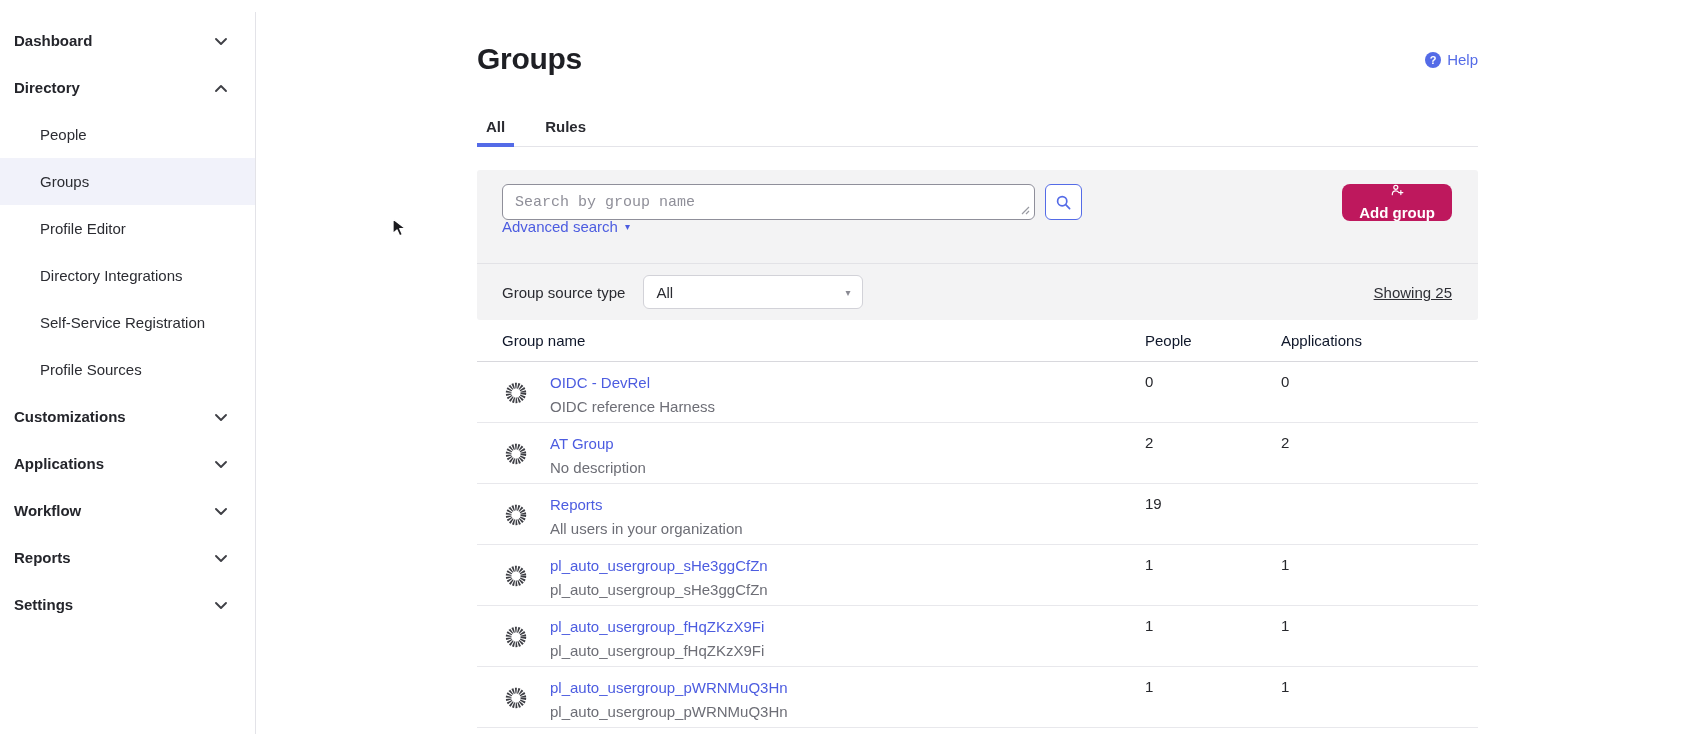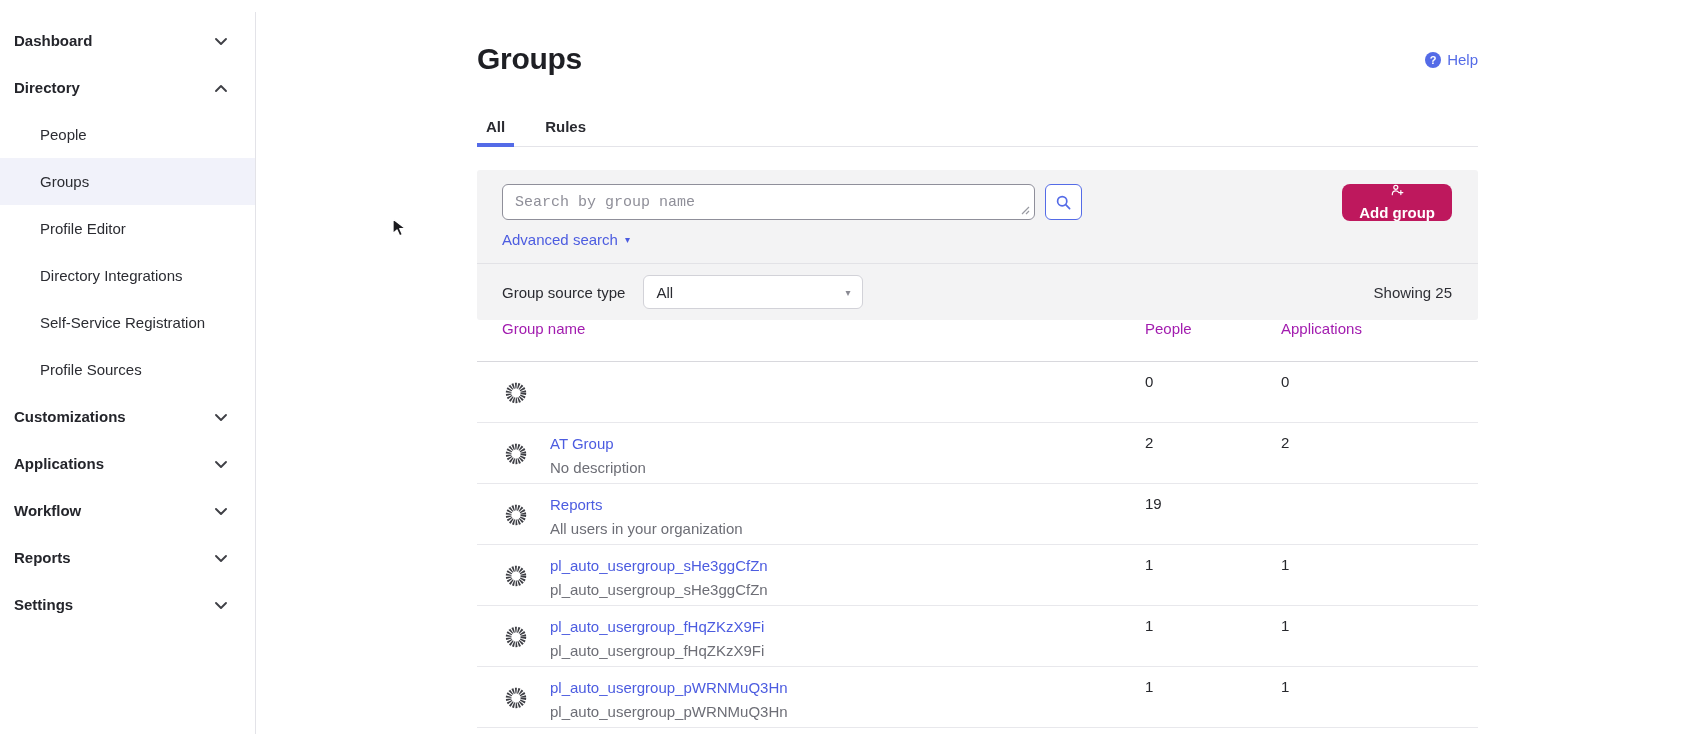--- a/index.html
+++ b/index.html
@@ -39,40 +39,40 @@
   .panel-search { display:flex; align-items:flex-start; padding:14px 26px 0 25px; height:93px; }
   .search-wrap { position:relative; }
   .search-input { width:533px; height:36px; border:1px solid #8f8f9a; border-radius:6px;
     background:#fff; padding:0 26px 0 12px; font-size:15px; color:#2a2b31;
     font-family:Liberation Mono, monospace; outline:none; }
   .search-input::placeholder { color:#8f8f99; }
   .grip { position:absolute; right:5px; bottom:5px; }
   .search-btn { width:37px; height:36px; margin-left:10px; background:#fff;
     border:1px solid #546be7; border-radius:6px; display:flex; align-items:center;
     justify-content:center; cursor:pointer; }
-  .adv-row { position:absolute; left:25px; top:61px; display:flex; align-items:center;
+  .adv-row { position:absolute; left:25px; top:48px; display:flex; align-items:center;
     gap:7px; color:#4c5ce0; font-size:15px; cursor:pointer; }
   .adv-caret { font-size:10px; color:#4c5ce0; }
   .add-group-btn { margin-left:auto; height:37px; background:#be185d; border:none;
     border-radius:8px; color:#fff; font-size:15px; font-weight:700; padding:0 17px;
     display:flex; align-items:center; gap:8px; cursor:pointer;
     font-family:"Liberation Sans", sans-serif;flex-direction:column; }
 
   .panel-filter { border-top:1px solid #e2e2e6; height:57px; display:flex;
     align-items:center; padding:0 26px 0 25px; }
   .filter-label { font-size:15px; color:#2a2b31; margin-right:18px; }
   .select { width:220px; height:34px; background:#fff; border:1px solid #d2d2d8;
     border-radius:6px; display:flex; align-items:center; padding:0 12px;
     font-size:15px; color:#2a2b31; cursor:pointer; justify-content:space-between; }
   .select-caret { color:#8a8a93; font-size:10px; }
-  .showing { margin-left:auto; font-size:15px; color:#2e2f35; }
+  .showing { margin-left:auto; font-size:15px; color:#2e2f35;text-decoration:underline; }
 
   
-  .table-hdr { display:flex; height:42px; 
-    border-bottom:1px solid #d8d8dd; font-size:15px; font-weight:500; color:#a21caf; }
+  .table-hdr { display:flex; height:42px; align-items:center;
+    border-bottom:1px solid #d8d8dd; font-size:15px; font-weight:500; color:#0f172a; }
   .col-name { flex:0 0 668px; padding-left:25px; }
   .col-people { flex:0 0 136px; }
   .col-apps { flex:1; }
   .row { display:flex; height:61px; border-bottom:1px solid #e8e8ec; }
   .cell-name { flex:0 0 668px; display:flex; padding:11px 0 0 28px; }
   .g-icon { width:22px; height:22px; margin-right:23px; margin-top:9px; flex:none; }
   .g-name { font-size:15px; color:#4c5ce0; text-decoration:none; line-height:19px;
     display:block; cursor:pointer; }
   .g-desc { font-size:15px; color:#6d6e76; line-height:19px; margin-top:5px; }
   .cell-people, .cell-apps { padding-top:11px; font-size:15px; color:#27282d; }
@@ -240,20 +240,24 @@
       <span class="col-apps">Applications</span>
     </div>
 
     <div>
 
       <div class="row">
         <div class="cell-name">
           <svg class="g-icon" viewBox="0 0 22 22">
               <use href="#sunburst"></use>
             </svg>
+          <span>
+            <a class="g-name">OIDC - DevRel</a>
+            <div class="g-desc">OIDC reference Harness</div>
+          </span>
         </div>
         <div class="cell-people">0</div>
         <div class="cell-apps">0</div>
       </div>
 
       <div class="row">
         <div class="cell-name">
           <svg class="g-icon" viewBox="0 0 22 22">
               <use href="#sunburst"></use>
             </svg>

